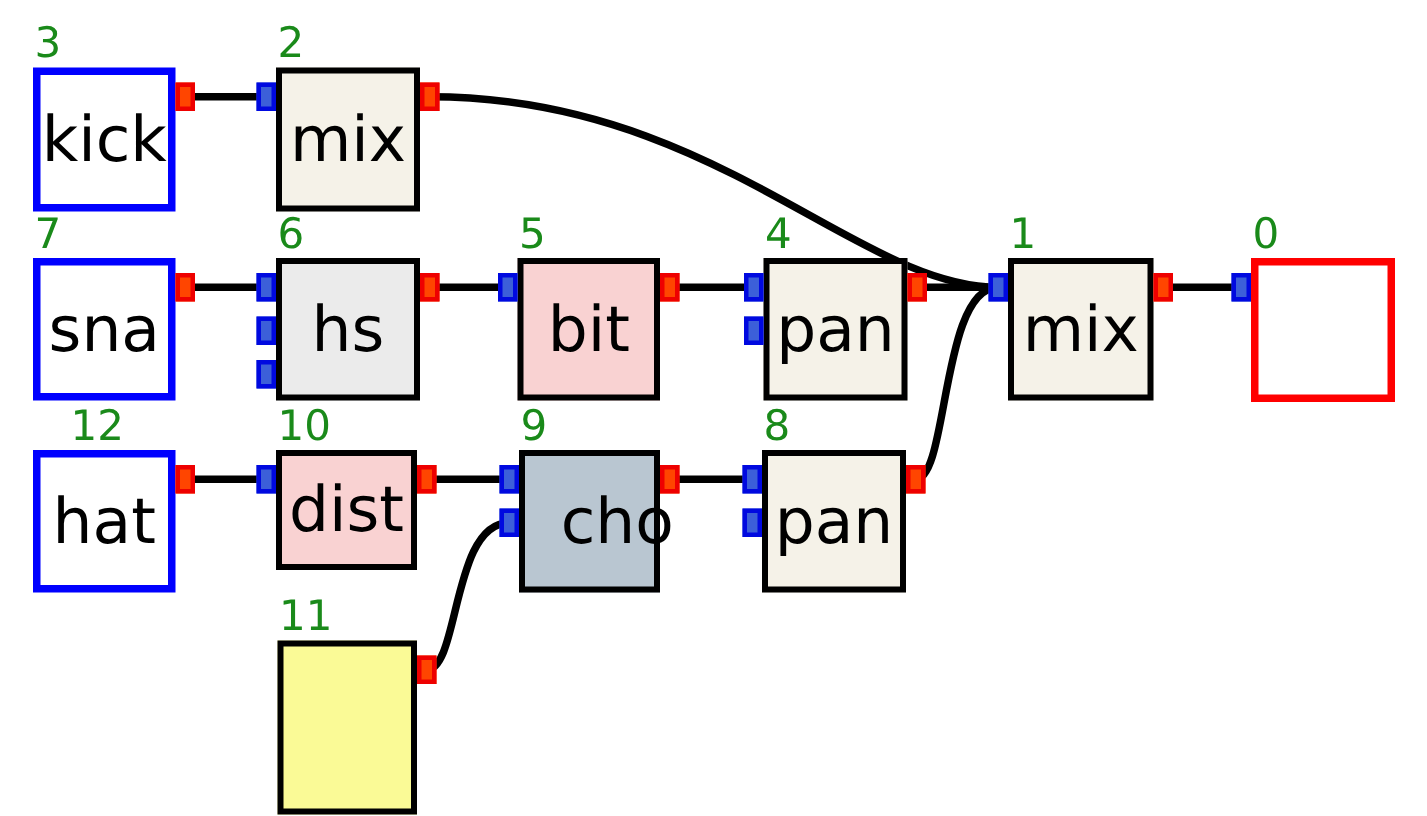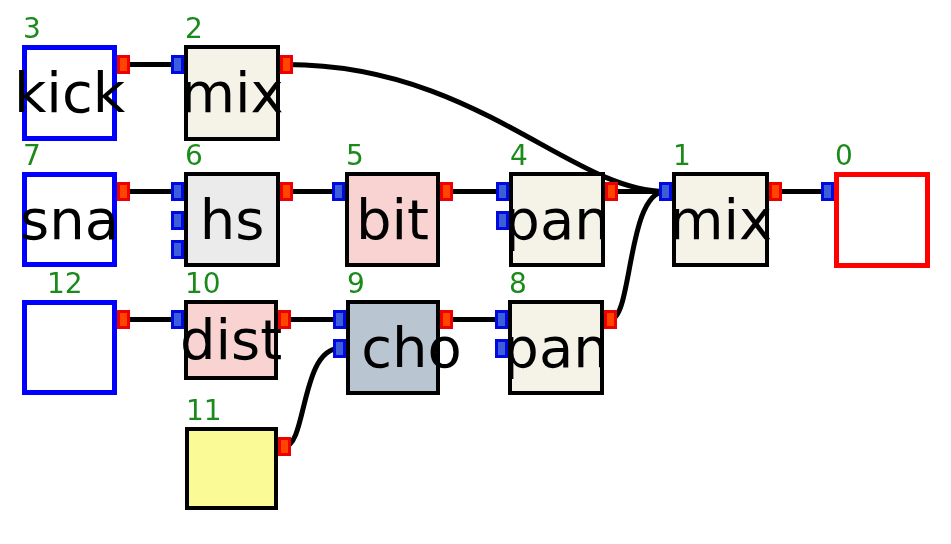--- a/index.html
+++ b/index.html
@@ -17,21 +17,21 @@
     box-sizing:border-box;
     display:flex;align-items:center;justify-content:center;
   }
   .node .num{
     position:absolute;
     font-size:28px;line-height:1;
     font-family:"DejaVu Sans", sans-serif;
     white-space:nowrap;
   }
   .node .lbl{
-    font-size:56px;line-height:1;
+    font-size:42px;line-height:1;
     font-family:"DejaVu Sans", sans-serif;
     white-space:nowrap;
   }
   .port{position:absolute;box-sizing:border-box;}
   path.cable{fill:none;stroke-linecap:round;}
 </style>
 </head>
 <body>
 
 <div class="canvas">
@@ -110,22 +110,23 @@
         <div class="port in" style="width: 13px; height: 19px; background: rgb(60, 95, 217); border: 3px solid rgb(0, 9, 224); left: -17px; top: 6px;"></div>
         <div class="port in" style="width: 13px; height: 19px; background: rgb(60, 95, 217); border: 3px solid rgb(0, 9, 224); left: -17px; top: 35px;"></div>
         <div class="port out" style="width: 13px; height: 19px; background: rgb(255, 69, 0); border: 3px solid rgb(238, 0, 0); right: -17px; top: 6px;"></div>
       </div>
       <div class="node" style="left: 184px; top: 300px; width: 94px; height: 80px; background: rgb(249, 210, 210); border: 4px solid rgb(0, 0, 0);">
         <span class="num" style="color: rgb(26, 138, 26); left: -3px; bottom: calc(100% + 6px);">10</span>
         <span class="lbl" style="color: rgb(0, 0, 0);">dist</span>
         <div class="port in" style="width: 13px; height: 19px; background: rgb(60, 95, 217); border: 3px solid rgb(0, 9, 224); left: -17px; top: 6px;"></div>
         <div class="port out" style="width: 13px; height: 19px; background: rgb(255, 69, 0); border: 3px solid rgb(238, 0, 0); right: -17px; top: 6px;"></div>
       </div>
-      <div class="node" style="left: 185px; top: 427px; width: 93px; height: 83px; background: rgb(250, 250, 150); border: 4px solid rgb(0, 0, 0); padding-left: 13px;">
+      <div class="node" style="left: 185px; top: 427px; width: 93px; height: 116px; background: rgb(250, 250, 150); border: 4px solid rgb(0, 0, 0); padding-left: 13px;">
         <span class="num" style="color: rgb(26, 138, 26); left: -3px; bottom: calc(100% + 6px);">11</span>
         <div class="port out" style="width: 13px; height: 19px; background: rgb(255, 69, 0); border: 3px solid rgb(238, 0, 0); right: -17px; top: 6px;"></div>
       </div>
       <div class="node" style="left: 22px; top: 300px; width: 95px; height: 95px; background: rgb(255, 255, 255); border: 5px solid rgb(0, 0, 255);">
         <span class="num" style="color: rgb(26, 138, 26); left: -4px; bottom: calc(100% + 7px); margin-left: 24px;">12</span>
+        <span class="lbl" style="color: rgb(0, 0, 0);">hat</span>
         <div class="port out" style="width: 13px; height: 19px; background: rgb(255, 69, 0); border: 3px solid rgb(238, 0, 0); right: -18px; top: 5px;"></div>
       </div>
     </div>
 </div>
 
 </body></html>

